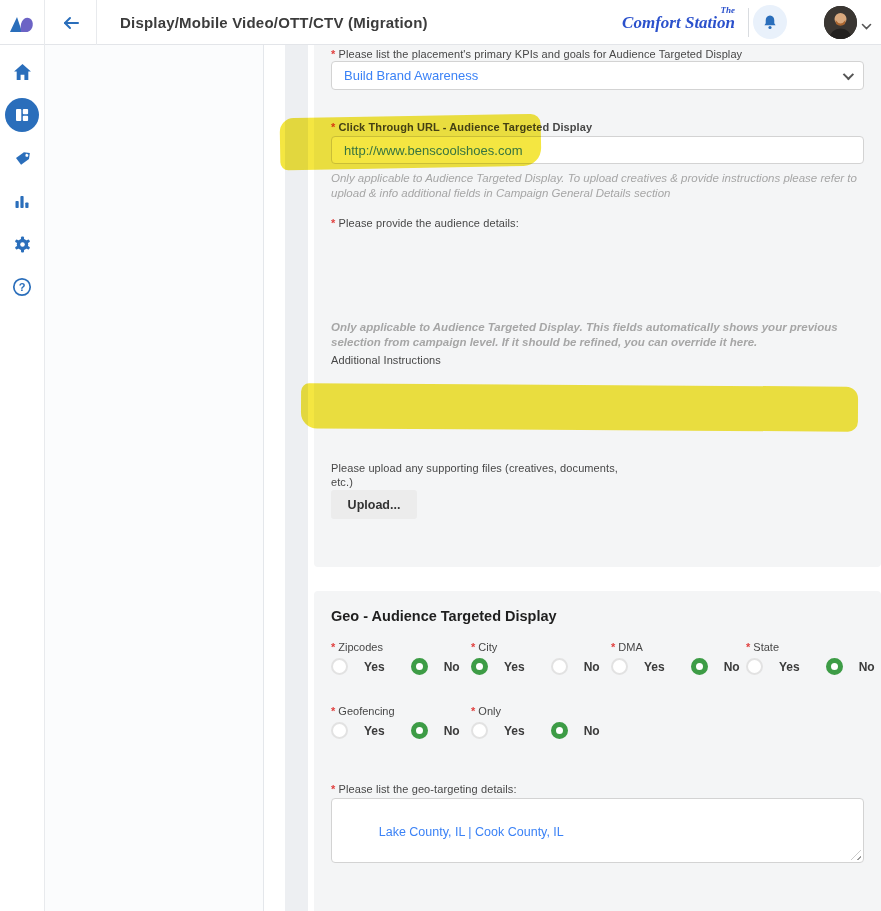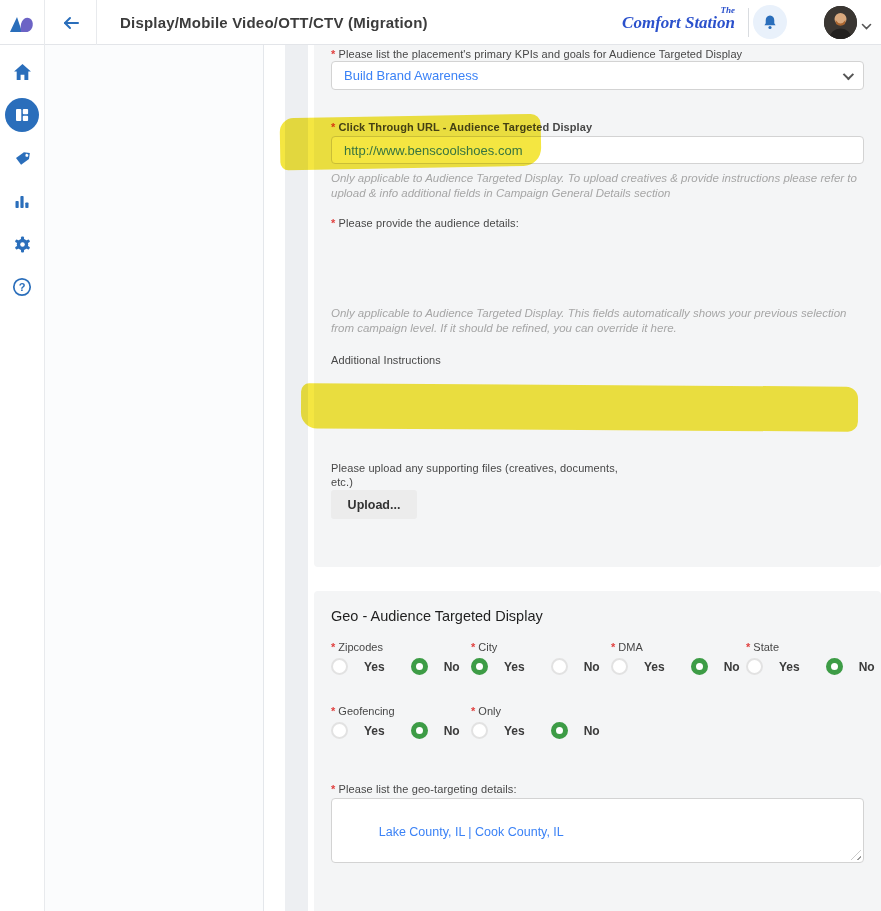--- a/index.html
+++ b/index.html
@@ -67,21 +67,21 @@
          border-right:5px solid transparent; cursor:pointer; }
   .arr.up { top:9px; border-bottom:8px solid #6f6f6f; }
   .arr.down { top:30px; border-top:8px solid #9a9a9a; }
   .link { text-decoration:underline; cursor:pointer; }
 
   .upload-btn { position:absolute; left:17px; width:86px; height:29px; background:#ececec; border:none;
                 border-radius:3px; font-family:inherit; font-size:12.5px; font-weight:600; color:#333;
                 cursor:pointer; }
 
   
-  .geo-title { position:absolute; left:17px; top:17px; font-size:14.5px; font-weight:400; color:#1f1f1f; }
+  .geo-title { position:absolute; left:17px; top:17px; font-size:14.5px; font-weight:700; color:#1f1f1f; }
   .radio-grid { position:absolute; left:17px; top:50px; display:grid;
                 grid-template-columns:140px 140px 135px 152px; row-gap:30px; }
   .rgroup .glabel { font-size:11px; color:#474747; margin-bottom:5px; }
   .ropts { display:flex; align-items:center; gap:16px; }
   .radio { width:17px; height:17px; border-radius:50%; background:#fff; border:2px solid #e2e2e2;
            display:inline-block; cursor:pointer; flex:0 0 auto; }
   .radio.checked { border:5px solid #3d9c46; }
   .rtext { font-size:12px; font-weight:600; color:#3b3b3b; margin-right:10px; }
 
   
@@ -196,21 +196,21 @@
           <span class="chev"></span>
         </div>
 
         <div class="flabel req" style="top:76px;font-weight:bold;">Click Through URL - Audience Targeted Display</div>
         <div class="textbox input-box" style="top:91px;">
           <span>http://www.benscoolshoes.com</span>
         </div>
         <div class="helper" style="top:126px;">Only applicable to Audience Targeted Display. To upload creatives &amp; provide instructions please refer to upload &amp; info additional fields in Campaign General Details section</div>
 
         <div class="flabel req" style="top:172px;">Please provide the audience details:</div>
-        <div class="helper" style="top:261px;">Only applicable to Audience Targeted Display. This fields automatically shows your previous selection from campaign level. If it should be refined, you can override it here.</div>
+        <div class="helper" style="top:275px;font-weight:bold;">Only applicable to Audience Targeted Display. This fields automatically shows your previous selection from campaign level. If it should be refined, you can override it here.</div>
 
         <div class="flabel" style="top:309px;">Additional Instructions</div>
 
         <div class="flabel" style="top:417px; width:290px; line-height:13.5px;">Please upload any supporting files (creatives, documents, etc.)</div>
         <button class="upload-btn" style="top:445px;">Upload...</button>
       </div>
 
       <div class="section" id="section2">
         <div class="geo-title">Geo - Audience Targeted Display</div>
 

